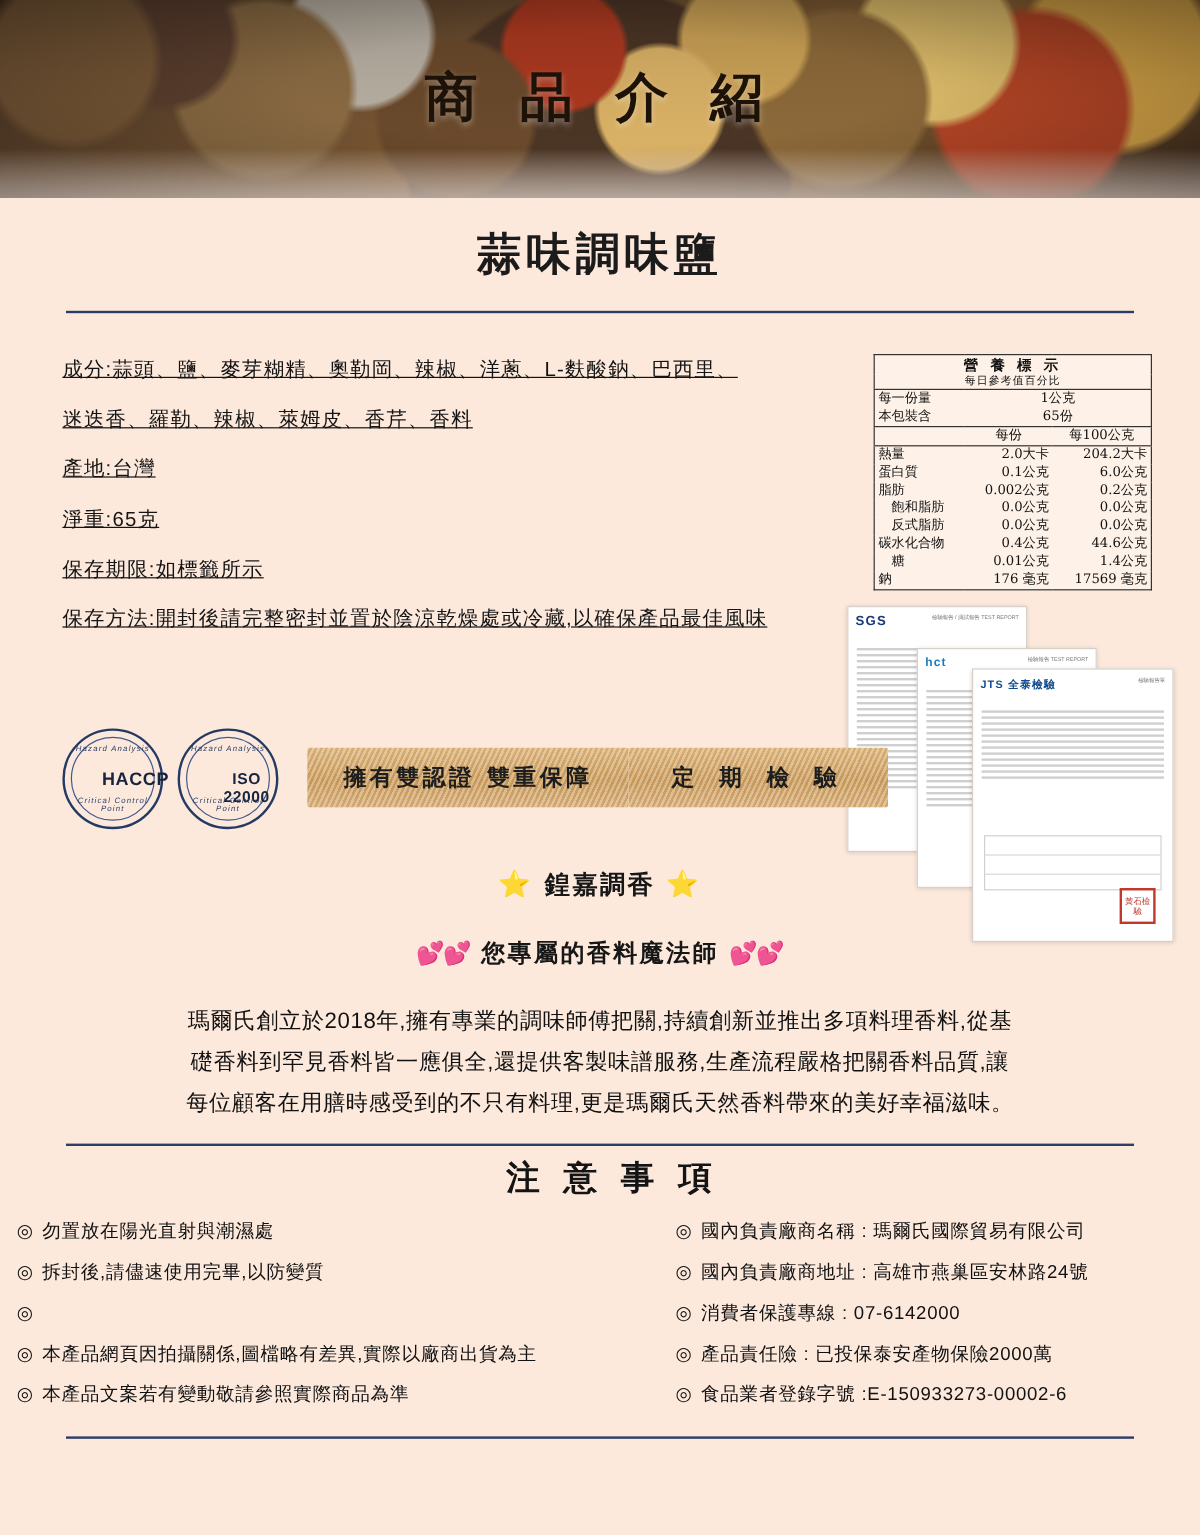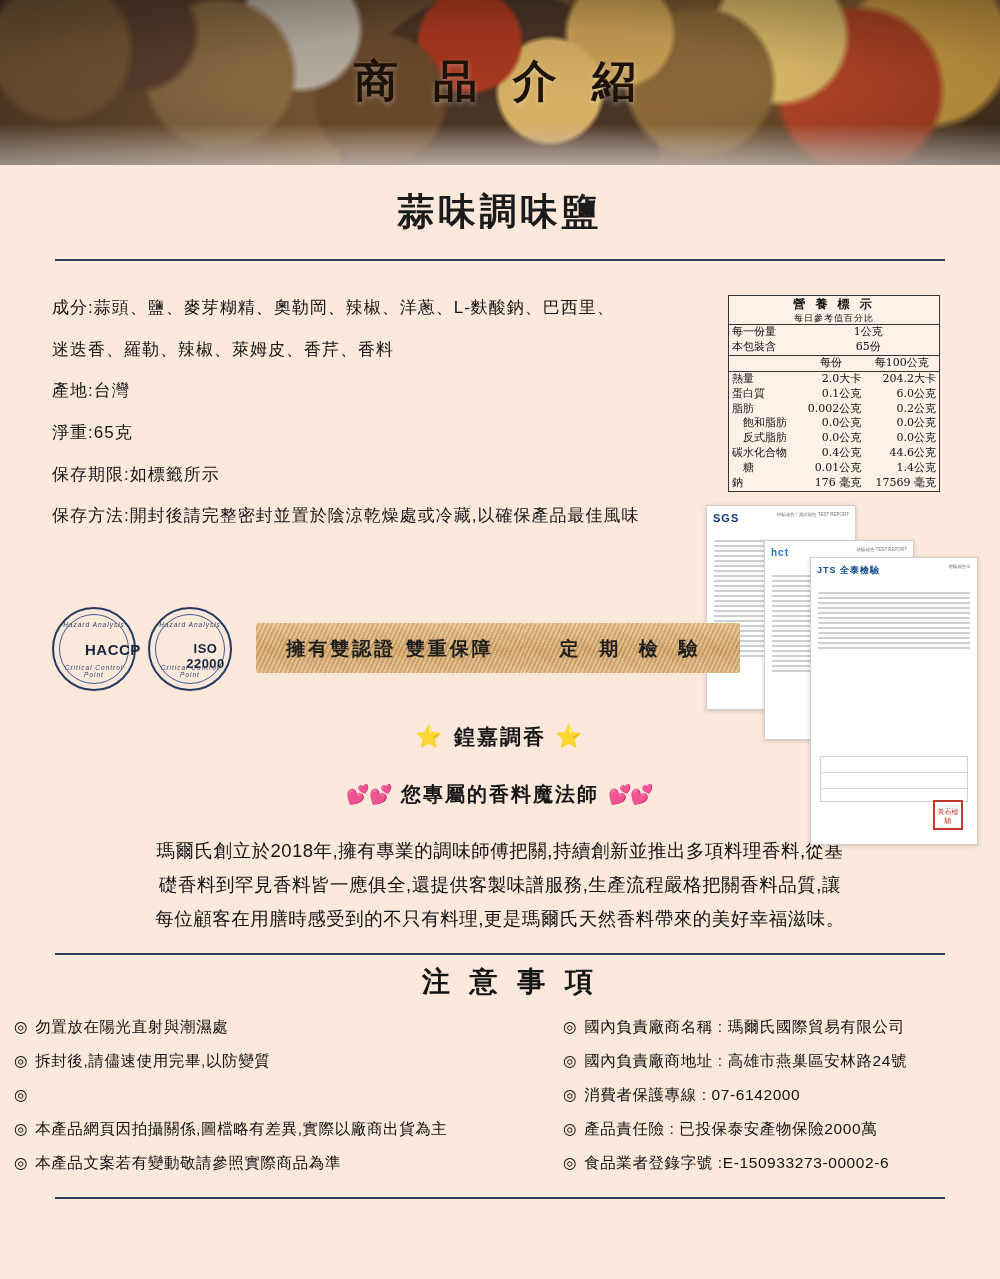--- a/index.html
+++ b/index.html
@@ -79,29 +79,30 @@
 
   
   .spec {
     position: relative;
     margin: 26px 0 0 0;
     padding: 0 0 0 52px;
     font-size: 17px;
     color: #141414;
     line-height: 2.45;
     letter-spacing: 1px;
+    text-decoration: underline;
   }
   .spec div { white-space: nowrap; }
 
   
   .nutri {
     position: absolute;
     left: 728px;
     top: 295px;
-    width: 212px;
+    width: 232px;
     border: 1px solid #333;
     background: #fdf1e8;
     font-size: 11px;
     color: #111;
     border-collapse: collapse;
     font-family: "DejaVu Serif", serif;
   }
   .nutri td, .nutri th {
     border: 0;
     padding: 0 3px;
@@ -118,21 +119,21 @@
   .certs { position: absolute; left: 706px; top: 505px; width: 270px; height: 275px; }
   .cert-doc {
     position: absolute;
     background: #fff;
     border: 1px solid #d6d0c8;
     box-shadow: 0 1px 4px rgba(0,0,0,0.18);
     overflow: hidden;
   }
   .cert-a { left: 0;   top: 0;   width: 150px; height: 205px; }
   .cert-b { left: 58px; top: 35px; width: 150px; height: 200px; }
-  .cert-c { left: 104px; top: 52px; width: 168px; height: 288px; }
+  .cert-c { left: 104px; top: 52px; width: 168px; height: 228px; }
   .cert-lines { position: absolute; left: 7px; right: 7px; top: 34px; }
   .cert-lines i {
     display: block; height: 2px; background: #cfcfcf; margin-bottom: 3px;
   }
   .cert-brand { position: absolute; left: 6px; top: 6px; font-size: 10px; font-weight: bold; color: #2a2a2a; letter-spacing: 1px; }
   .cert-brand.sgs { font-size: 11px; color: #1b3a7a; }
   .cert-brand.hot { color: #1a7bbf; }
   .cert-brand.jts { color: #0e4a8c; font-size: 9px; }
   .cert-head { position: absolute; right: 6px; top: 6px; font-size: 4.5px; color: #777; text-align: right; line-height: 1.5; }
   .cert-stamp {

